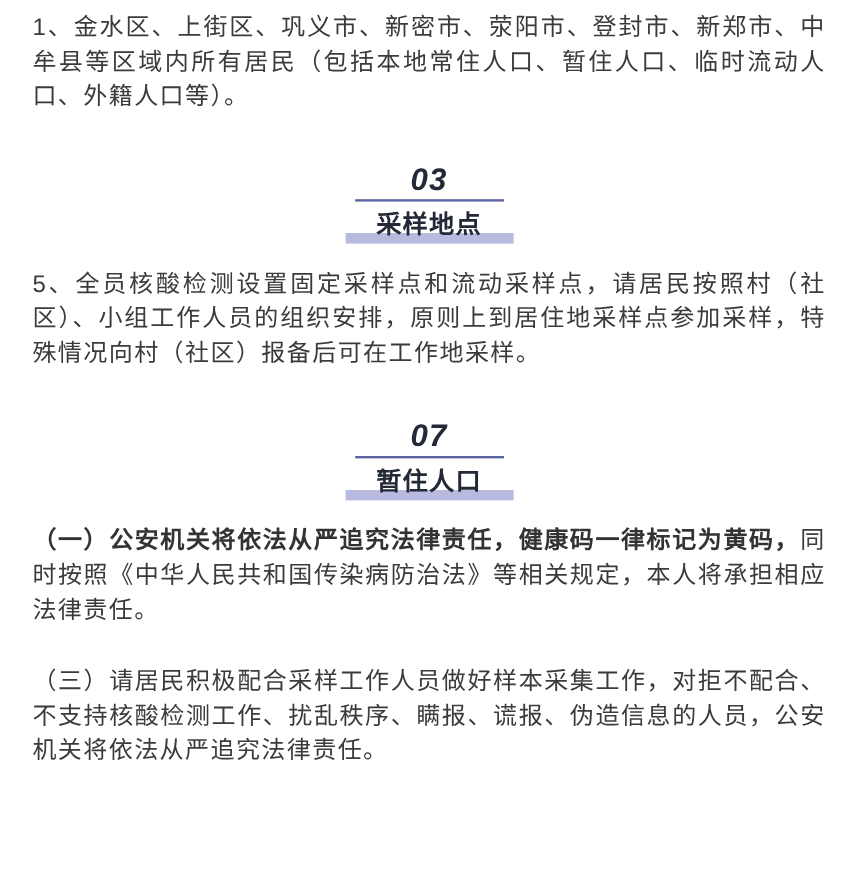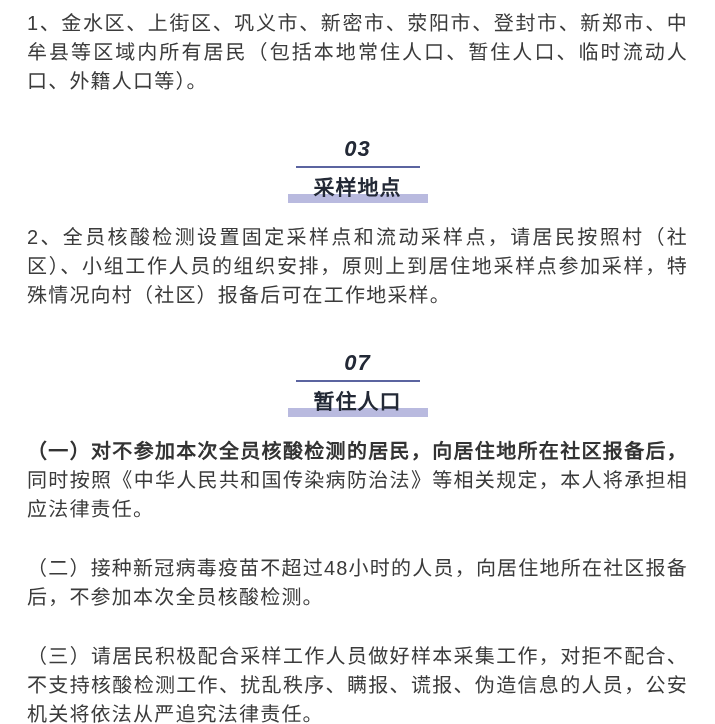--- a/index.html
+++ b/index.html
@@ -25,21 +25,21 @@
   }
   .para .lead-bold {
     font-weight: bold;
     color: var(--emphasis-text, #333333);
   }
   .section-header {
     margin: 40px 0 20px 0;
     text-align: center;
   }
   .section-number {
-    font-size: 22px;
+    font-size: 26px;
     line-height: 26px;
     font-weight: bold;
     font-style: italic;
     letter-spacing: 1px;
     color: var(--heading-text, #232936);
   }
   .section-line {
     width: 124px;
     height: 0;
     border-top: 2px solid var(--accent-line, #5b64a0);
@@ -65,27 +65,26 @@
 
   <p class="para">1、金水区、上街区、巩义市、新密市、荥阳市、登封市、新郑市、中牟县等区域内所有居民（包括本地常住人口、暂住人口、临时流动人口、外籍人口等）。</p>
 
   <section class="section-header">
     <div class="section-number">03</div>
     <div class="section-line"></div>
     <span class="section-title">采样地点</span>
   </section>
 
 
-  <p class="para">2、全员核酸检测设置固定采样点和流动采样点，请居民按照村（社区）、小组工作人员的组织安排，原则上到居住地采样点参加采样，特殊情况向村（社区）报备后可在工作地采样。</p>
+  <p class="para">5、全员核酸检测设置固定采样点和流动采样点，请居民按照村（社区）、小组工作人员的组织安排，原则上到居住地采样点参加采样，特殊情况向村（社区）报备后可在工作地采样。</p>
 
   <section class="section-header">
     <div class="section-number">07</div>
     <div class="section-line"></div>
     <span class="section-title">暂住人口</span>
   </section>
 
-  <p class="para"><span class="lead-bold">（一）对不参加本次全员核酸检测的居民，向居住地所在社区报备后，</span><span>同时按照《中华人民共和国传染病防治法》等相关规定，本人将承担相应法律责任。</span></p>
+  <p class="para"><span class="lead-bold">（一）公安机关将依法从严追究法律责任，健康码一律标记为黄码，</span><span>同时按照《中华人民共和国传染病防治法》等相关规定，本人将承担相应法律责任。</span></p>
 
-  <p class="para">（二）接种新冠病毒疫苗不超过48小时的人员，向居住地所在社区报备后，不参加本次全员核酸检测。</p>
 
   <p class="para">（三）请居民积极配合采样工作人员做好样本采集工作，对拒不配合、不支持核酸检测工作、扰乱秩序、瞒报、谎报、伪造信息的人员，公安机关将依法从严追究法律责任。</p>
 
 </main>
 
 </body></html>

